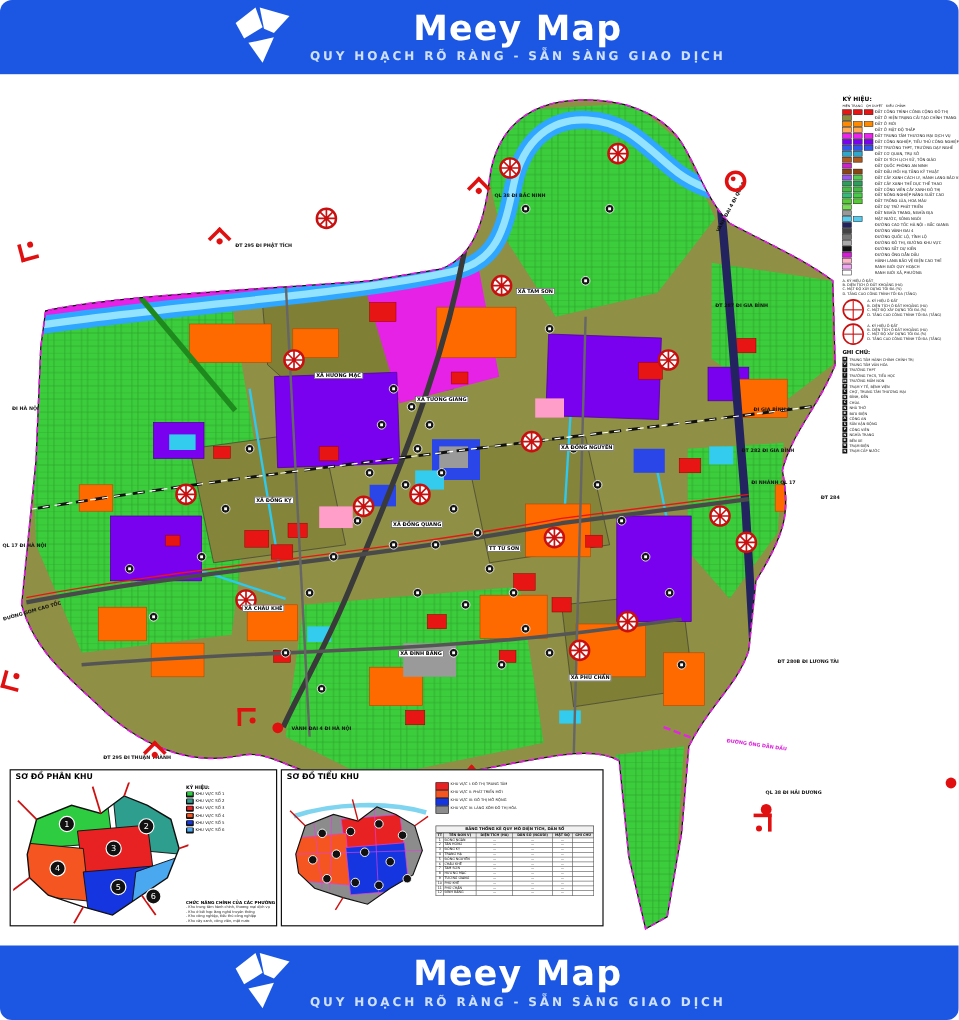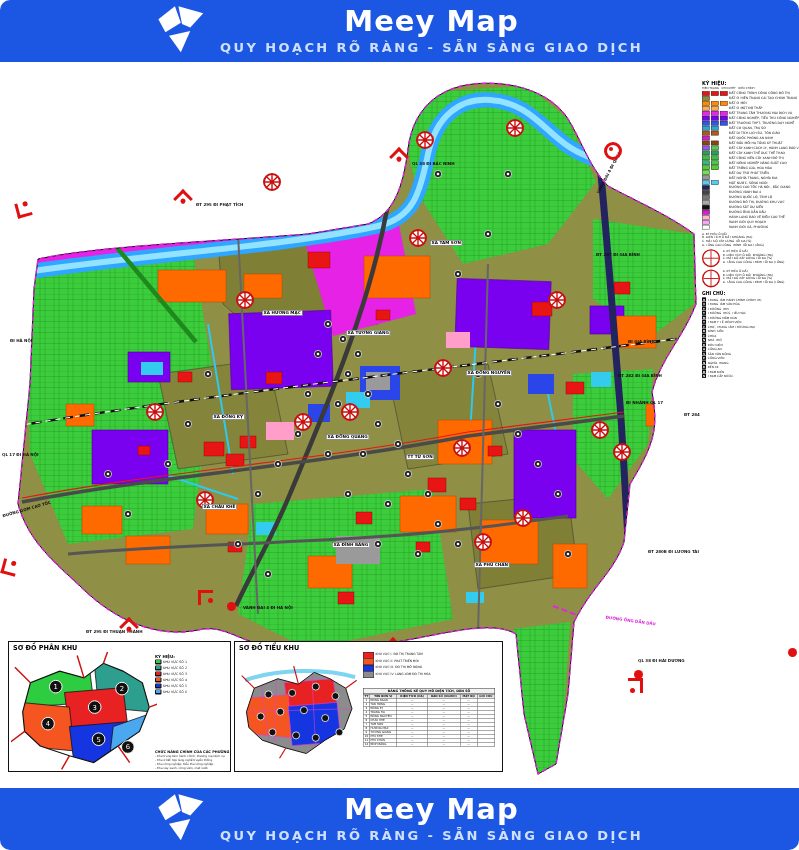--- a/index.html
+++ b/index.html
@@ -3,21 +3,21 @@
 <meta charset="utf-8">
 <style>
   html,body{margin:0;padding:0;background:#e8e8e8;}
   .page{position:relative;width:799px;height:850px;background:#fff;font-family:"DejaVu Sans",sans-serif;overflow:hidden;margin:0 auto;}
   
   .banner{position:absolute;left:0;width:799px;height:62px;background:#1b57e2;display:flex;align-items:center;justify-content:center;gap:12px;}
   .banner.top{top:0;border-radius:10px 10px 0 0;}
   .banner.bottom{top:788px;border-radius:0 0 10px 10px;}
   .brand-text{display:flex;flex-direction:column;align-items:center;}
   .brand-name{color:#fff;font-size:29px;font-weight:bold;letter-spacing:1px;line-height:1;}
-  .brand-tagline{color:#cfe0ff;font-size:13px;font-weight:bold;letter-spacing:2.4px;margin-top:4px;white-space:nowrap;}
+  .brand-tagline{color:#cfe0ff;font-size:10px;font-weight:bold;letter-spacing:2.4px;margin-top:4px;white-space:nowrap;}
   
   .content{position:absolute;top:62px;left:0;width:799px;height:726px;background:#fff;}
   svg.main-map{position:absolute;left:8px;top:12px;}
   
   .map-overlay{position:absolute;left:0;top:0;width:799px;height:726px;pointer-events:none;}
   .edge-label{position:absolute;font-size:8px;color:#111;white-space:nowrap;transform-origin:left top;font-weight:bold;}
   .village-label{position:absolute;font-size:8px;color:#000;background:#fff;border:1px solid #444;padding:0 2px;white-space:nowrap;transform:scale(.52);transform-origin:left top;font-weight:bold;}
   .mk{position:absolute;}
   .mk-pin{width:11px;height:11px;border-top:3px solid #e01010;border-left:3px solid #e01010;transform:rotate(45deg);}
   .mk-pin i{position:absolute;left:3px;top:3px;width:5px;height:5px;border-radius:50%;background:#e01010;}

